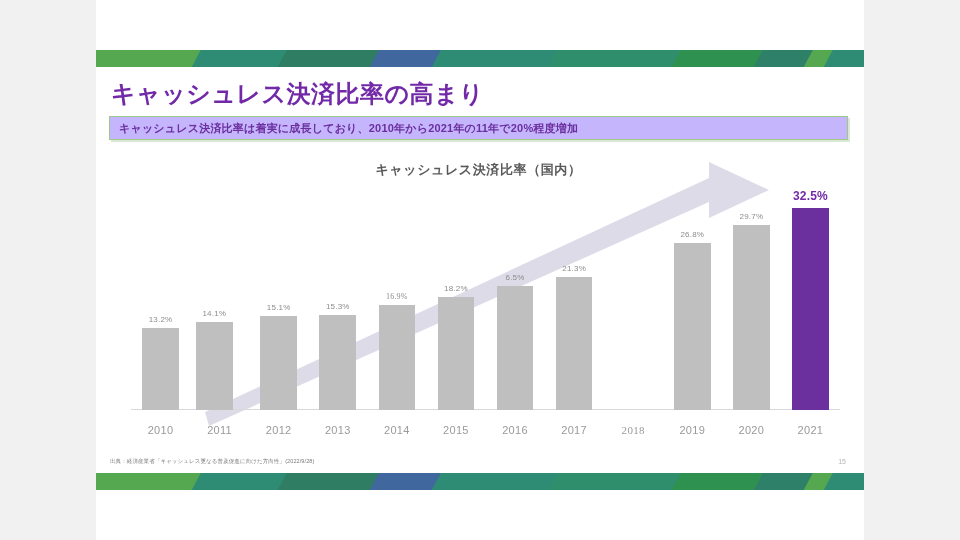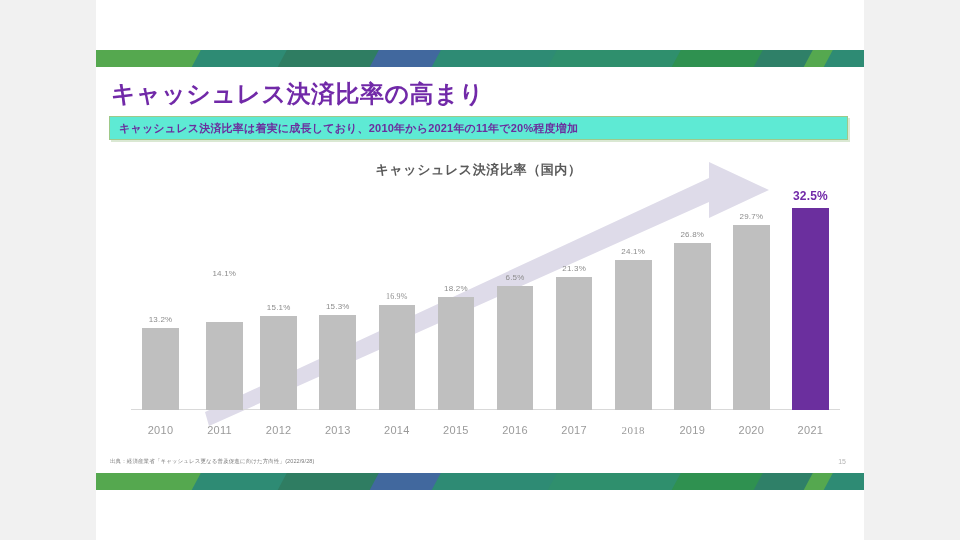--- a/index.html
+++ b/index.html
@@ -64,21 +64,21 @@
     white-space: nowrap;
   }
 
   
   #subtitle-box {
     position: absolute;
     left: 13px;
     top: 116px;
     width: 739px;
     height: 24px;
-    background: #5eead4;
+    background: #c4b5fd;
     border: 1px solid #9ec98a;
     box-sizing: border-box;
     box-shadow: 2px 2px 0 rgba(150, 190, 130, 0.35);
   }
   #subtitle-text {
     position: absolute;
     left: 9px;
     top: 50%;
     transform: translateY(-50%);
     font-size: 11px;
@@ -223,21 +223,21 @@
       <svg id="growth-arrow" viewBox="0 0 739 300" preserveAspectRatio="none">
         <polygon points="96,262 600,28 600,12 660,40 600,68 600,52 100,276" fill="#dedbe9"></polygon>
       </svg>
 
       <div id="baseline"></div>
       <div id="plot">
           <div class="bar-slot" style="left: 11.2258px; width: 36.6317px; height: 252px;">
             <div class="bar-value">13.2%</div>
             <div class="bar-rect" style="height: 82px;"></div>
           </div>
-          <div class="bar-slot" style="left: 75px; width: 36.6317px; height: 252px; gap: 40px;">
+          <div class="bar-slot" style="left: 65px; width: 36.6317px; height: 252px;">
             <div class="bar-value">14.1%</div>
             <div class="bar-rect" style="height: 88px;"></div>
           </div>
           <div class="bar-slot" style="left: 129.393px; width: 36.6317px; height: 252px;">
             <div class="bar-value">15.1%</div>
             <div class="bar-rect" style="height: 94px;"></div>
           </div>
           <div class="bar-slot" style="left: 188.476px; width: 36.6317px; height: 252px;">
             <div class="bar-value">15.3%</div>
             <div class="bar-rect" style="height: 95px;"></div>
@@ -250,24 +250,20 @@
             <div class="bar-value">18.2%</div>
             <div class="bar-rect" style="height: 113px;"></div>
           </div>
           <div class="bar-slot" style="left: 365.726px; width: 36.6317px; height: 252px;">
             <div class="bar-value">6.5%</div>
             <div class="bar-rect" style="height: 124px;"></div>
           </div>
           <div class="bar-slot" style="left: 424.809px; width: 36.6317px; height: 252px;">
             <div class="bar-value">21.3%</div>
             <div class="bar-rect" style="height: 133px;"></div>
-          </div>
-          <div class="bar-slot" style="left: 483.892px; width: 36.6317px; height: 252px;">
-            <div class="bar-value">24.1%</div>
-            <div class="bar-rect" style="height: 150px;"></div>
           </div>
           <div class="bar-slot" style="left: 542.976px; width: 36.6317px; height: 252px;">
             <div class="bar-value">26.8%</div>
             <div class="bar-rect" style="height: 167px;"></div>
           </div>
           <div class="bar-slot" style="left: 602.059px; width: 36.6317px; height: 252px;">
             <div class="bar-value">29.7%</div>
             <div class="bar-rect" style="height: 185px;"></div>
           </div>
           <div class="bar-slot highlight" style="left: 661.143px; width: 36.6317px; height: 252px;">

